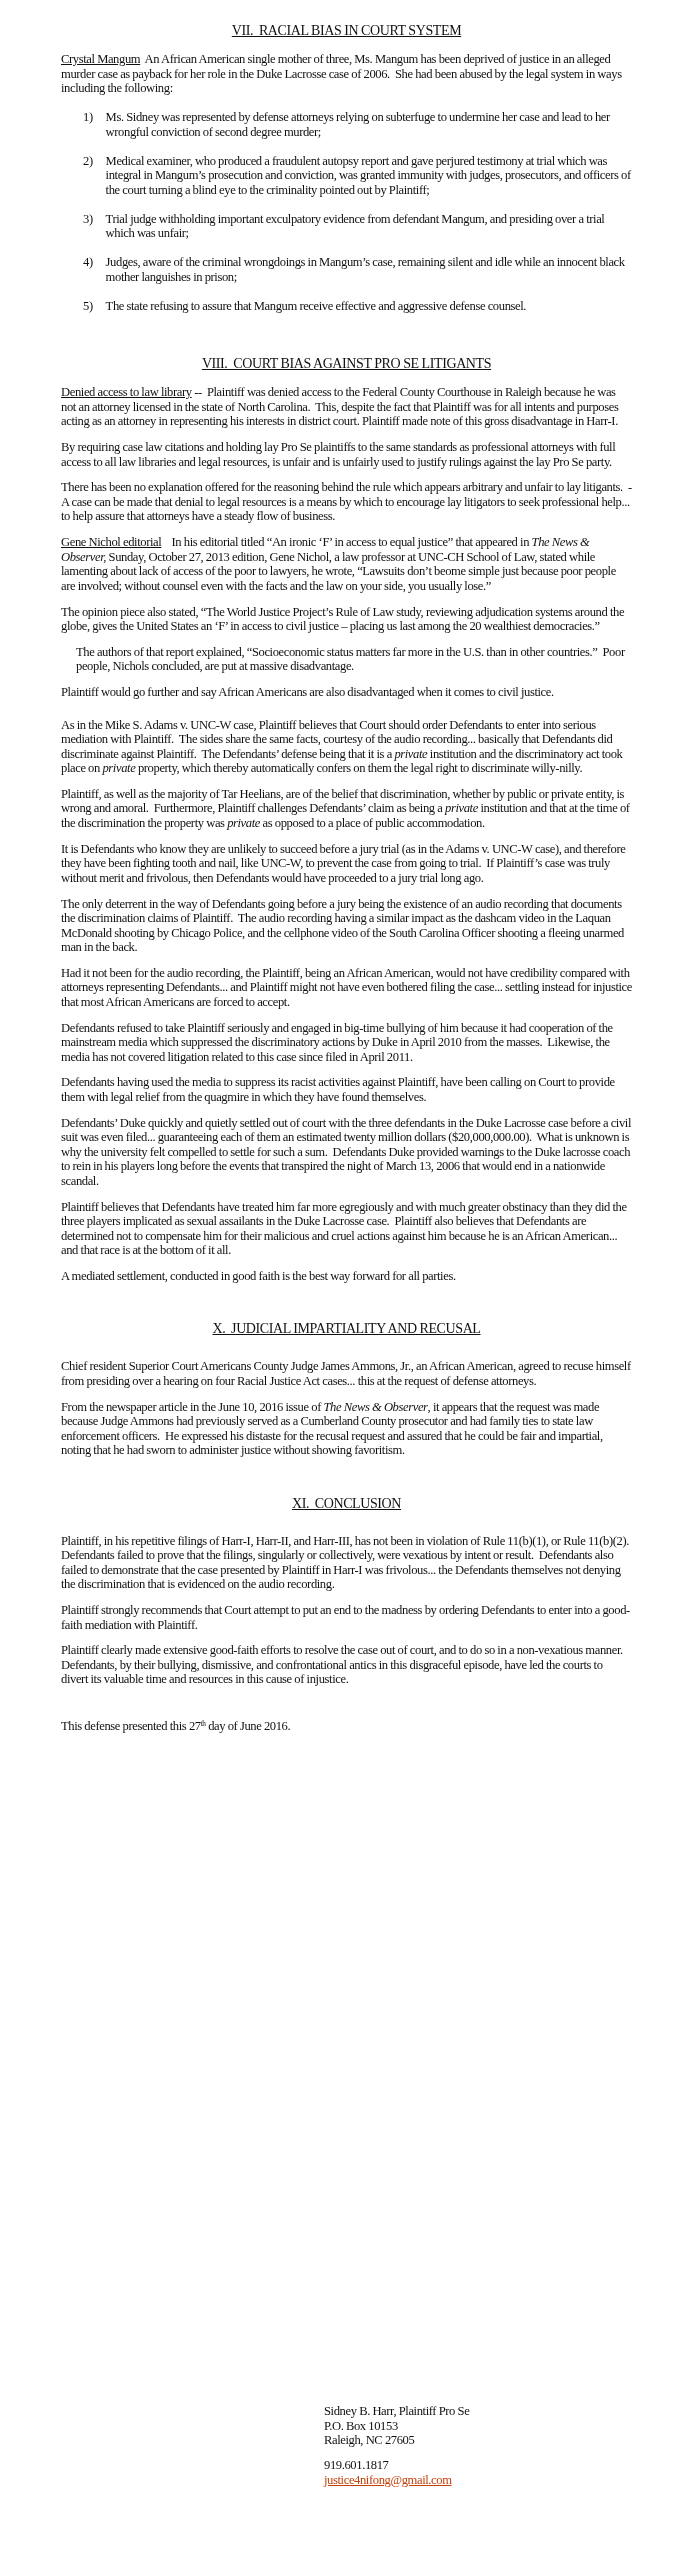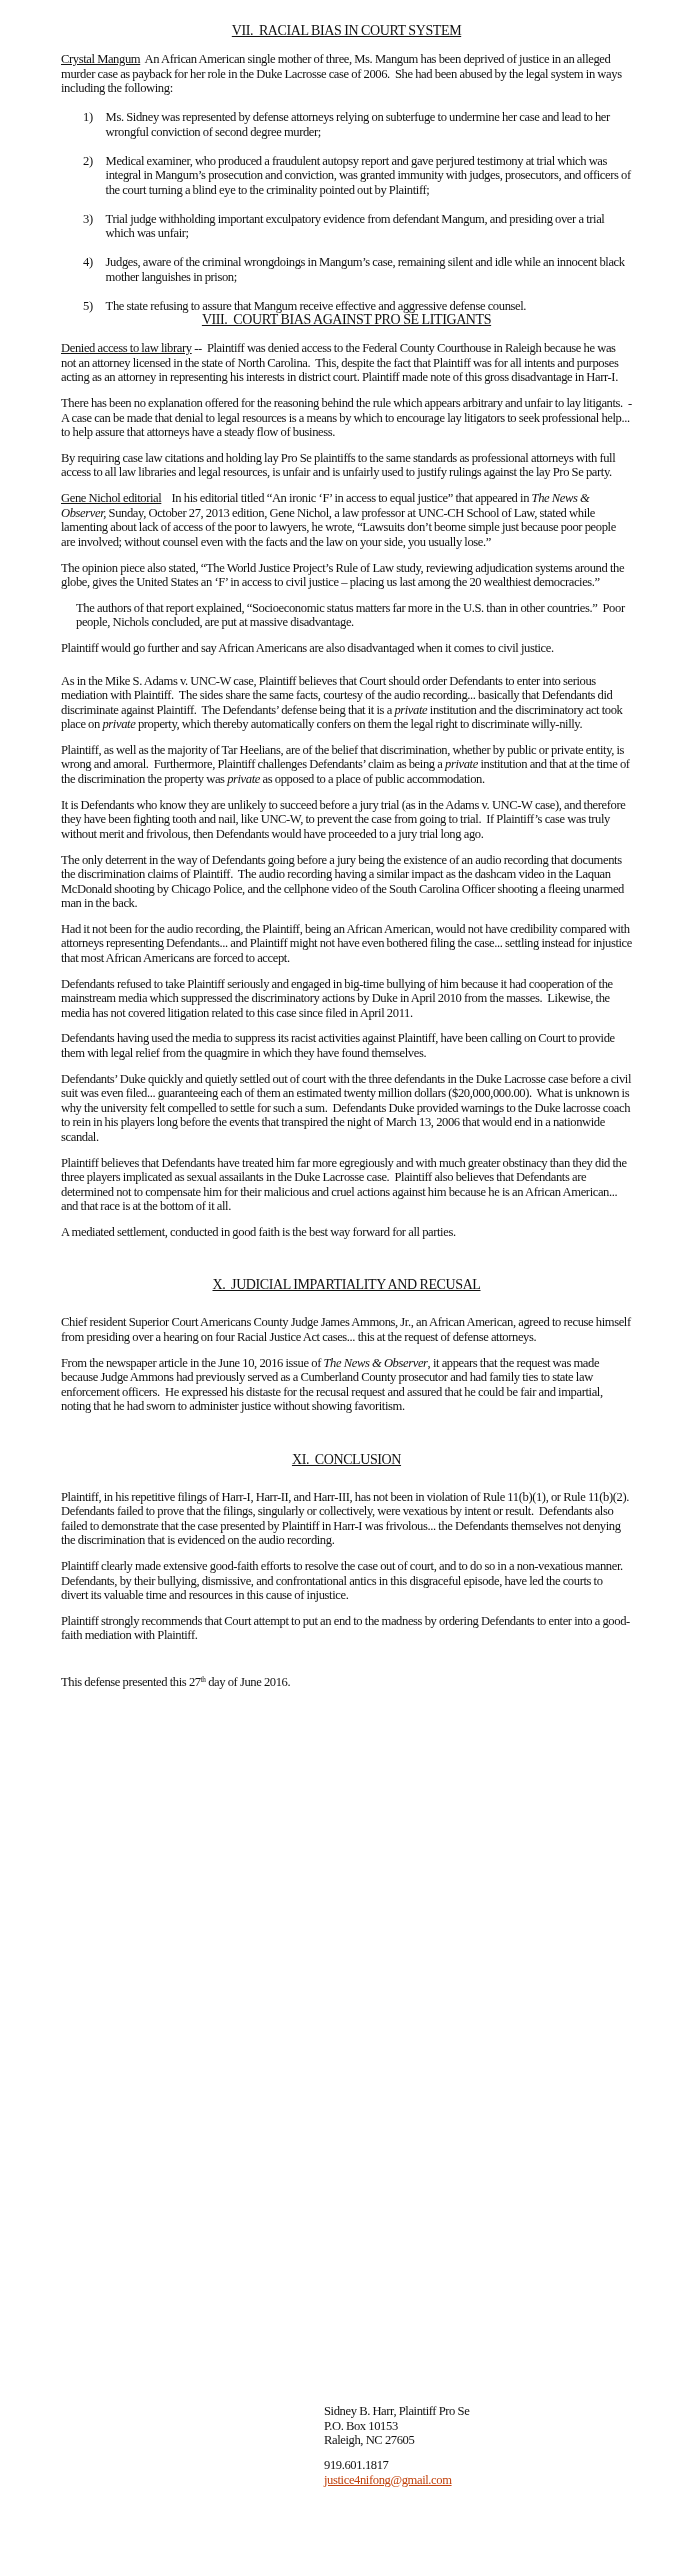--- a/index.html
+++ b/index.html
@@ -58,24 +58,24 @@
   <h2 class="section-title" style="margin-top: 0px; white-space: pre-wrap;">VII.  RACIAL BIAS IN COURT SYSTEM</h2>
   <p style="margin-top:13.7px;"><span class="u">Crystal Mangum</span><span style="white-space: pre-wrap;">  An African American single mother of three, Ms. Mangum has been deprived of justice in an alleged murder case as payback for her role in the Duke Lacrosse case of 2006.  She had been abused by the legal system in ways including the following:</span></p>
   <ol class="items" style="margin-top:14.5px;">
     <li><span class="num">1)</span><span>Ms. Sidney was represented by defense attorneys relying on subterfuge to undermine her case and lead to her wrongful conviction of second degree murder;</span></li>
     <li><span class="num">2)</span><span>Medical examiner, who produced a fraudulent autopsy report and gave perjured testimony at trial which was integral in Mangum’s prosecution and conviction, was granted immunity with judges, prosecutors, and officers of the court turning a blind eye to the criminality pointed out by Plaintiff;</span></li>
     <li><span class="num">3)</span><span>Trial judge withholding important exculpatory evidence from defendant Mangum, and presiding over a trial which was unfair;</span></li>
     <li><span class="num">4)</span><span>Judges, aware of the criminal wrongdoings in Mangum’s case, remaining silent and idle while an innocent black mother languishes in prison;</span></li>
     <li style="margin-bottom:0;"><span class="num">5)</span><span>The state refusing to assure that Mangum receive effective and aggressive defense counsel.</span></li>
   </ol>
 
-  <h2 class="section-title" style="white-space: pre-wrap;">VIII.  COURT BIAS AGAINST PRO SE LITIGANTS</h2>
+  <h2 class="section-title" style="margin-top: 44px; white-space: pre-wrap;">VIII.  COURT BIAS AGAINST PRO SE LITIGANTS</h2>
   <p style="margin-top:13.7px;"><span class="u">Denied access to law library</span><span style="white-space: pre-wrap;"> --  Plaintiff was denied access to the Federal County Courthouse in Raleigh because he was not an attorney licensed in the state of North Carolina.  This, despite the fact that Plaintiff was for all intents and purposes acting as an attorney in representing his interests in district court. Plaintiff made note of this gross disadvantage in Harr-I.</span></p>
+  <p style="margin-top:11.3px;">By requiring case law citations and holding lay Pro Se plaintiffs to the same standards as professional attorneys with full access to all law libraries and legal resources, is unfair and is unfairly used to justify rulings against the lay Pro Se party.</p>
   <p style="margin-top: 11.3px; white-space: pre-wrap;">There has been no explanation offered for the reasoning behind the rule which appears arbitrary and unfair to lay litigants.  -  A case can be made that denial to legal resources is a means by which to encourage lay litigators to seek professional help... to help assure that attorneys have a steady flow of business.</p>
-  <p style="margin-top:11.3px;">By requiring case law citations and holding lay Pro Se plaintiffs to the same standards as professional attorneys with full access to all law libraries and legal resources, is unfair and is unfairly used to justify rulings against the lay Pro Se party.</p>
   <p style="margin-top:11.3px;"><span class="u">Gene Nichol editorial</span><span style="white-space: pre-wrap;">    In his editorial titled “An ironic ‘F’ in access to equal justice” that appeared in </span><span class="i">The News &amp; Observer,</span><span> Sunday, October 27, 2013 edition, Gene Nichol, a law professor at UNC-CH School of Law, stated while lamenting about lack of access of the poor to lawyers, he wrote, “Lawsuits don’t beome simple just because poor people are involved; without counsel even with the facts and the law on your side, you usually lose.”</span></p>
   <p style="margin-top:11.3px;">The opinion piece also stated, “The World Justice Project’s Rule of Law study, reviewing adjudication systems around the globe, gives the United States an ‘F’ in access to civil justice – placing us last among the 20 wealthiest democracies.”</p>
   <p style="margin-top: 11.3px; white-space: pre-wrap; margin-left: 15px;">The authors of that report explained, “Socioeconomic status matters far more in the U.S. than in other countries.”  Poor people, Nichols concluded, are put at massive disadvantage.</p>
   <p style="margin-top:11.3px;">Plaintiff would go further and say African Americans are also disadvantaged when it comes to civil justice.</p>
 
   <p style="margin-top:18px;"><span style="white-space: pre-wrap;">As in the Mike S. Adams v. UNC-W case, Plaintiff believes that Court should order Defendants to enter into serious mediation with Plaintiff.  The sides share the same facts, courtesy of the audio recording... basically that Defendants did discriminate against Plaintiff.  The Defendants’ defense being that it is a </span><span class="i">private</span><span> institution and the discriminatory act took place on </span><span class="i">private</span><span> property, which thereby automatically confers on them the legal right to discriminate willy-nilly.</span></p>
   <p style="margin-top:11.3px;"><span style="white-space: pre-wrap;">Plaintiff, as well as the majority of Tar Heelians, are of the belief that discrimination, whether by public or private entity, is wrong and amoral.  Furthermore, Plaintiff challenges Defendants’ claim as being a </span><span class="i">private</span><span> institution and that at the time of the discrimination the property was </span><span class="i">private</span><span> as opposed to a place of public accommodation.</span></p>
   <p style="margin-top: 11.3px; white-space: pre-wrap;">It is Defendants who know they are unlikely to succeed before a jury trial (as in the Adams v. UNC-W case), and therefore they have been fighting tooth and nail, like UNC-W, to prevent the case from going to trial.  If Plaintiff’s case was truly without merit and frivolous, then Defendants would have proceeded to a jury trial long ago.</p>
   <p style="margin-top: 11.3px; white-space: pre-wrap;">The only deterrent in the way of Defendants going before a jury being the existence of an audio recording that documents the discrimination claims of Plaintiff.  The audio recording having a similar impact as the dashcam video in the Laquan McDonald shooting by Chicago Police, and the cellphone video of the South Carolina Officer shooting a fleeing unarmed man in the back.</p>
   <p style="margin-top:11.3px;">Had it not been for the audio recording, the Plaintiff, being an African American, would not have credibility compared with attorneys representing Defendants... and Plaintiff might not have even bothered filing the case... settling instead for injustice that most African Americans are forced to accept.</p>
@@ -84,22 +84,22 @@
   <p style="margin-top: 11.3px; white-space: pre-wrap;">Defendants’ Duke quickly and quietly settled out of court with the three defendants in the Duke Lacrosse case before a civil suit was even filed... guaranteeing each of them an estimated twenty million dollars ($20,000,000.00).  What is unknown is why the university felt compelled to settle for such a sum.  Defendants Duke provided warnings to the Duke lacrosse coach to rein in his players long before the events that transpired the night of March 13, 2006 that would end in a nationwide scandal.</p>
   <p style="margin-top: 11.3px; white-space: pre-wrap;">Plaintiff believes that Defendants have treated him far more egregiously and with much greater obstinacy than they did the three players implicated as sexual assailants in the Duke Lacrosse case.  Plaintiff also believes that Defendants are determined not to compensate him for their malicious and cruel actions against him because he is an African American... and that race is at the bottom of it all.</p>
   <p style="margin-top:11.3px;">A mediated settlement, conducted in good faith is the best way forward for all parties.</p>
 
   <h2 class="section-title" style="margin-top: 39px; white-space: pre-wrap;">X.  JUDICIAL IMPARTIALITY AND RECUSAL</h2>
   <p style="margin-top:22.6px;">Chief resident Superior Court Americans County Judge James Ammons, Jr., an African American, agreed to recuse himself from presiding over a hearing on four Racial Justice Act cases... this at the request of defense attorneys.</p>
   <p style="margin-top:11.3px;"><span>From the newspaper article in the June 10, 2016 issue of </span><span class="i">The News &amp; Observer</span><span style="white-space: pre-wrap;">, it appears that the request was made because Judge Ammons had previously served as a Cumberland County prosecutor and had family ties to state law enforcement officers.  He expressed his distaste for the recusal request and assured that he could be fair and impartial, noting that he had sworn to administer justice without showing favoritism.</span></p>
 
   <h2 class="section-title" style="margin-top: 39px; white-space: pre-wrap;">XI.  CONCLUSION</h2>
   <p style="margin-top: 22.6px; white-space: pre-wrap;">Plaintiff, in his repetitive filings of Harr-I, Harr-II, and Harr-III, has not been in violation of Rule 11(b)(1), or Rule 11(b)(2).  Defendants failed to prove that the filings, singularly or collectively, were vexatious by intent or result.  Defendants also failed to demonstrate that the case presented by Plaintiff in Harr-I was frivolous... the Defendants themselves not denying the discrimination that is evidenced on the audio recording.</p>
+  <p style="margin-top:11.3px;">Plaintiff strongly recommends that Court attempt to put an end to the madness by ordering Defendants to enter into a good-faith mediation with Plaintiff.</p>
   <p style="margin-top: 11.3px; white-space: pre-wrap;">Plaintiff clearly made extensive good-faith efforts to resolve the case out of court, and to do so in a non-vexatious manner.  Defendants, by their bullying, dismissive, and confrontational antics in this disgraceful episode, have led the courts to divert its valuable time and resources in this cause of injustice.</p>
-  <p style="margin-top:11.3px;">Plaintiff strongly recommends that Court attempt to put an end to the madness by ordering Defendants to enter into a good-faith mediation with Plaintiff.</p>
 
   <p style="margin-top:32px;"><span>This defense presented this 27</span><sup>th</sup><span> day of June 2016.</span></p>
 
   <div class="sig" style="top:2404px;">
     <div>Sidney B. Harr, Plaintiff Pro Se</div>
     <div>P.O. Box 10153</div>
     <div>Raleigh, NC  27605</div>
     <div style="margin-top:10.5px;">919.601.1817</div>
     <div><a class="email" href="#">justice4nifong@gmail.com</a></div>
   </div>

